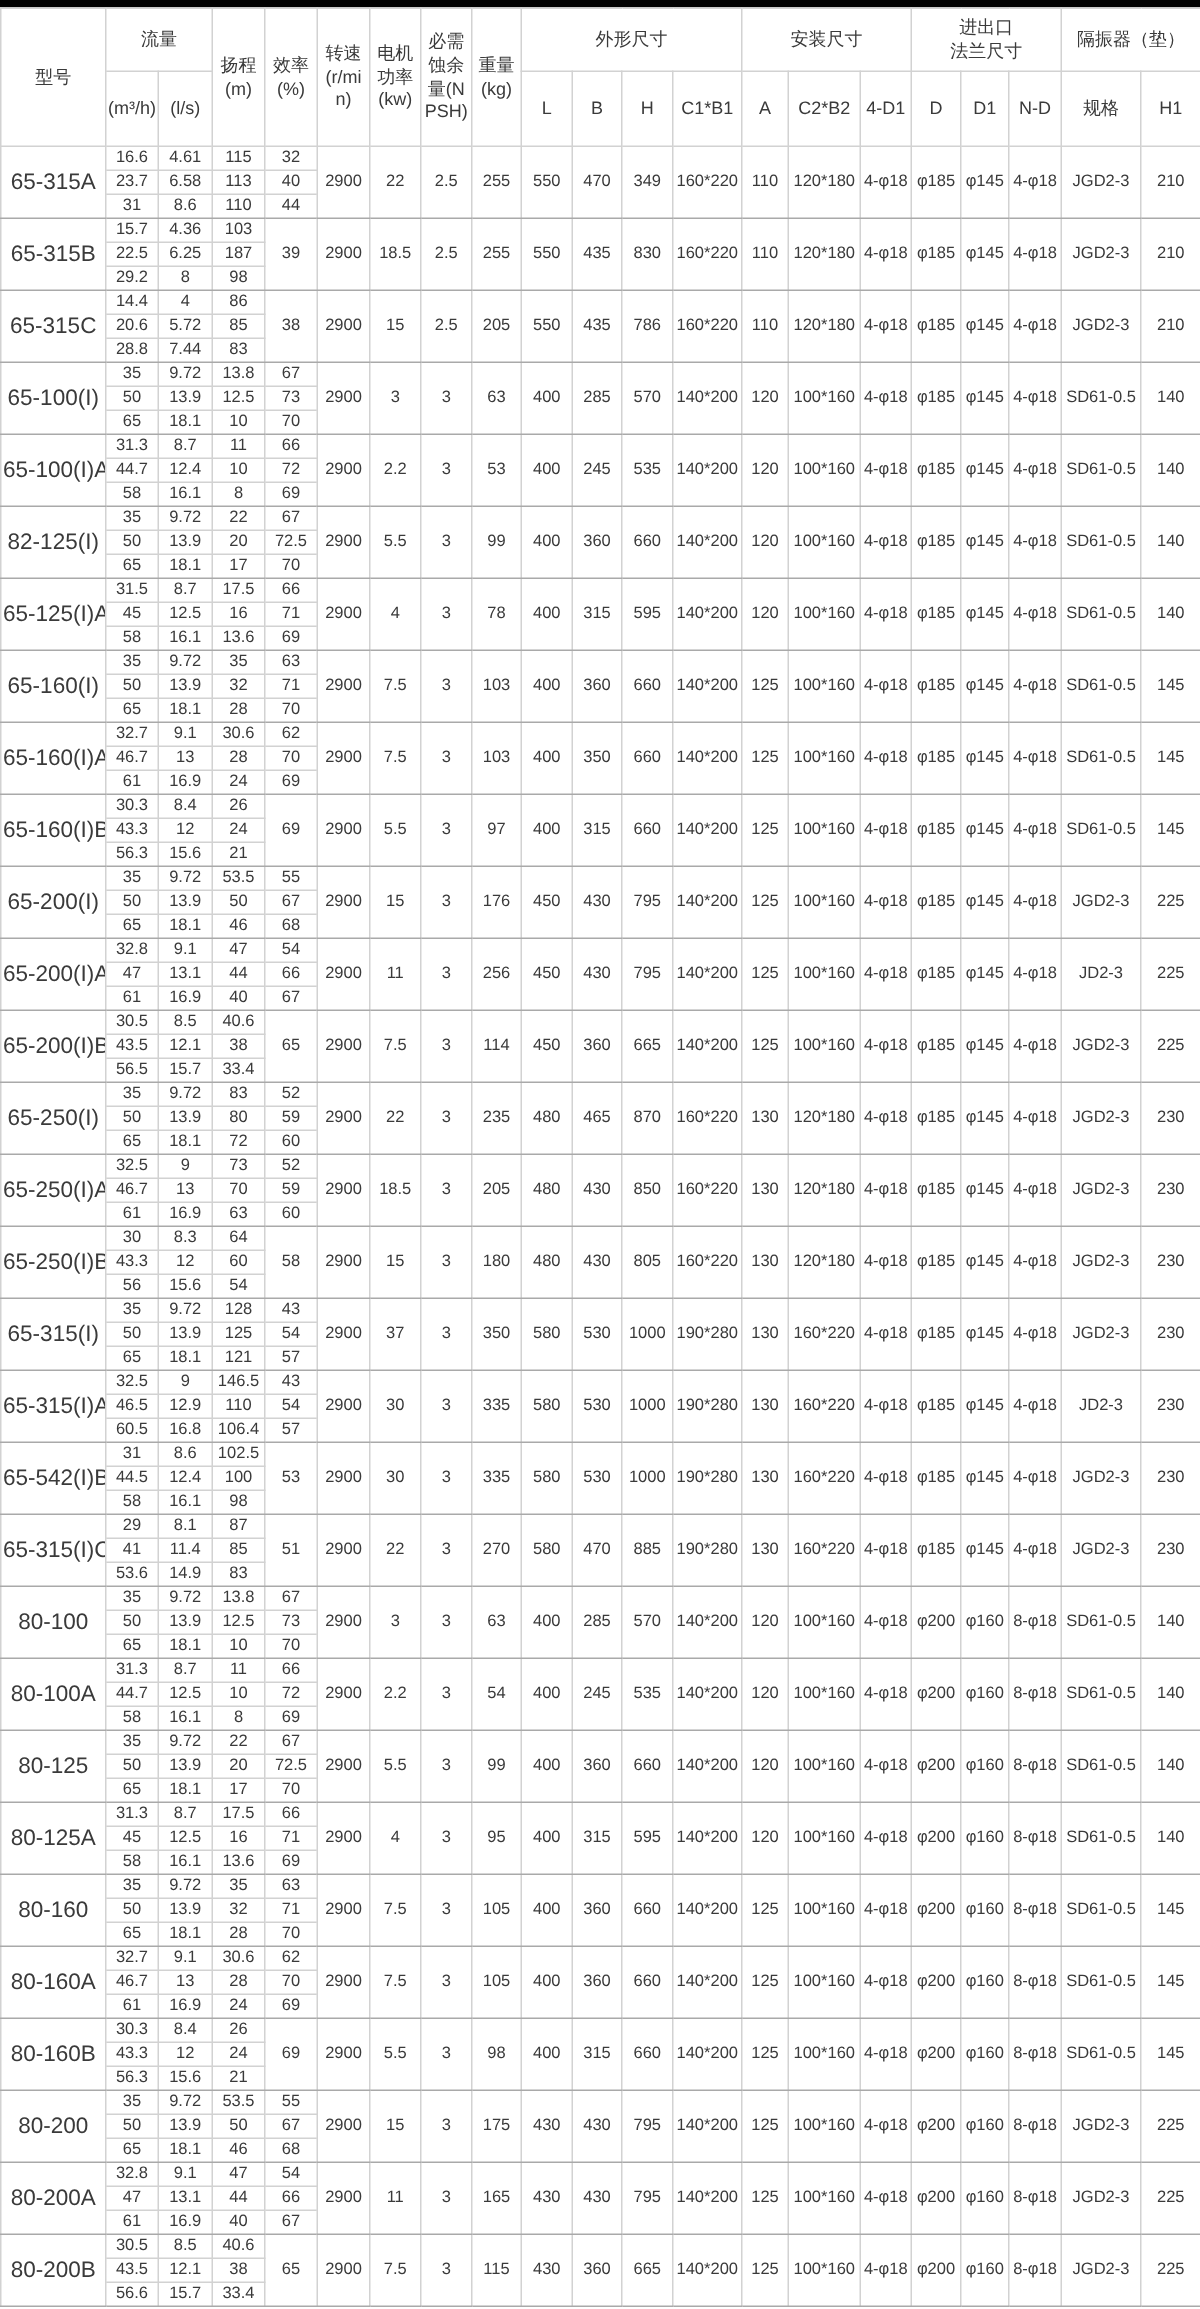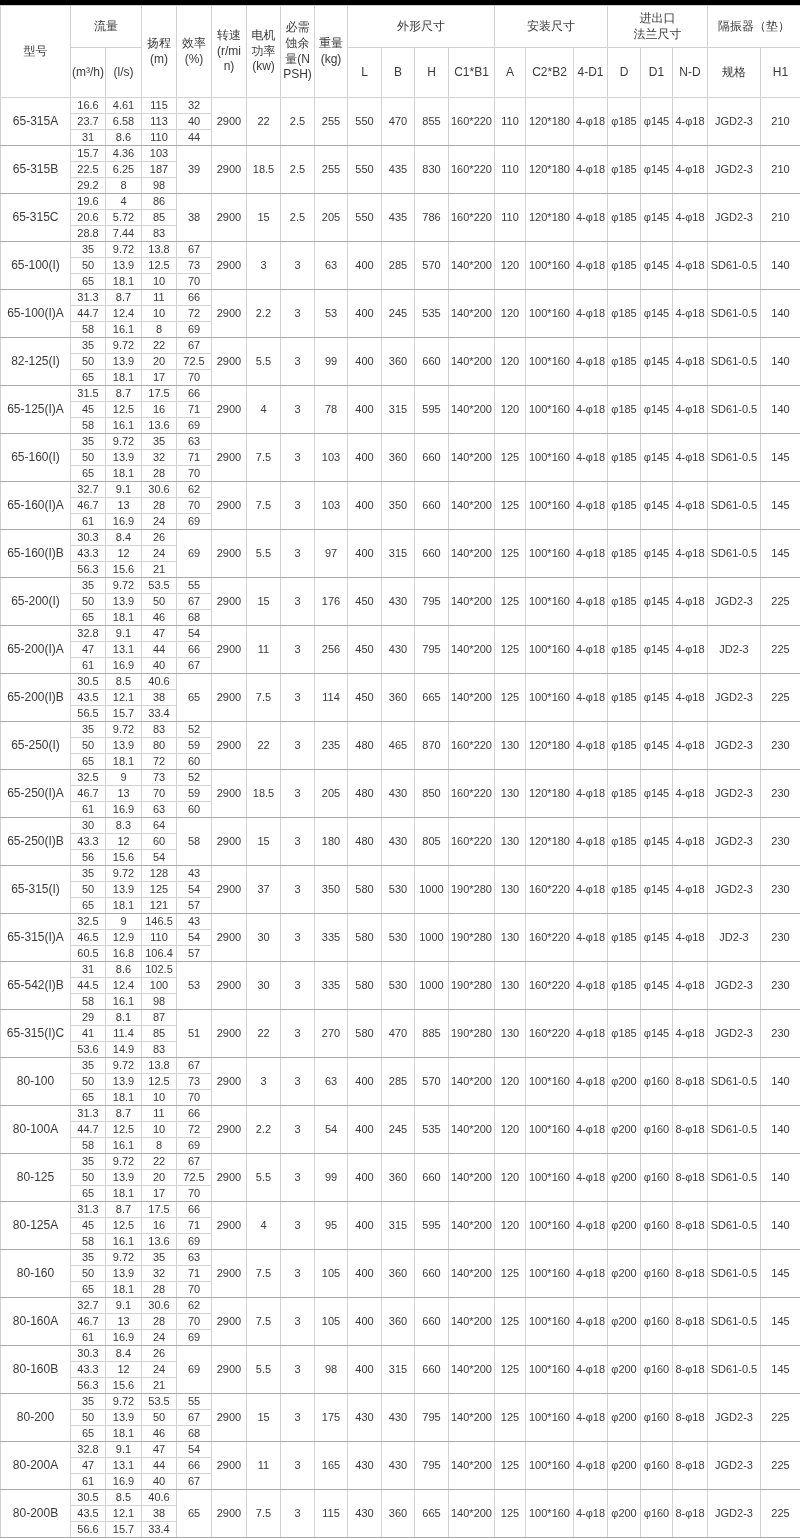--- a/index.html
+++ b/index.html
@@ -12,21 +12,21 @@
     font-weight:normal; color:#3a3a3a;
     padding:0 1px; overflow:hidden;
   }
   thead th {
     font-size:12px; line-height:1.3;
     word-break:break-all; white-space:pre-line;
   }
   thead tr.h-group { height:42px; }
   thead tr.h-sub   { height:50px; }
   tbody td { font-size:11px; height:15px; line-height:1.05; white-space:nowrap; }
-  tbody td.model { font-size:12px; }
+  tbody td.model { font-size:15px; }
   tbody tr.g0 td { border-top-color:#a9a9a9; }
   tbody tr.g2 td { border-bottom-color:#a9a9a9; }
   tbody td[rowspan] { border-bottom-color:#a9a9a9; }
 </style>
 </head>
 <body>
 
 <div class="top-bar"></div>
 
 <table>
@@ -92,21 +92,21 @@
         <td>16.6</td>
         <td>4.61</td>
         <td>115</td>
         <td>32</td>
         <td rowspan="3">2900</td>
         <td rowspan="3">22</td>
         <td rowspan="3">2.5</td>
         <td rowspan="3">255</td>
         <td rowspan="3">550</td>
         <td rowspan="3">470</td>
-        <td rowspan="3">855</td>
+        <td rowspan="3">349</td>
         <td rowspan="3">160*220</td>
         <td rowspan="3">110</td>
         <td rowspan="3">120*180</td>
         <td rowspan="3">4-φ18</td>
         <td rowspan="3">φ185</td>
         <td rowspan="3">φ145</td>
         <td rowspan="3">4-φ18</td>
         <td rowspan="3">JGD2-3</td>
         <td rowspan="3">210</td>
       </tr>
@@ -150,21 +150,21 @@
         <td>6.25</td>
         <td>187</td>
       </tr>
       <tr class="g2">
         <td>29.2</td>
         <td>8</td>
         <td>98</td>
       </tr>
       <tr class="g0">
         <td rowspan="3" class="model">65-315C</td>
-        <td>19.6</td>
+        <td>14.4</td>
         <td>4</td>
         <td>86</td>
         <td rowspan="3">38</td>
         <td rowspan="3">2900</td>
         <td rowspan="3">15</td>
         <td rowspan="3">2.5</td>
         <td rowspan="3">205</td>
         <td rowspan="3">550</td>
         <td rowspan="3">435</td>
         <td rowspan="3">786</td>

